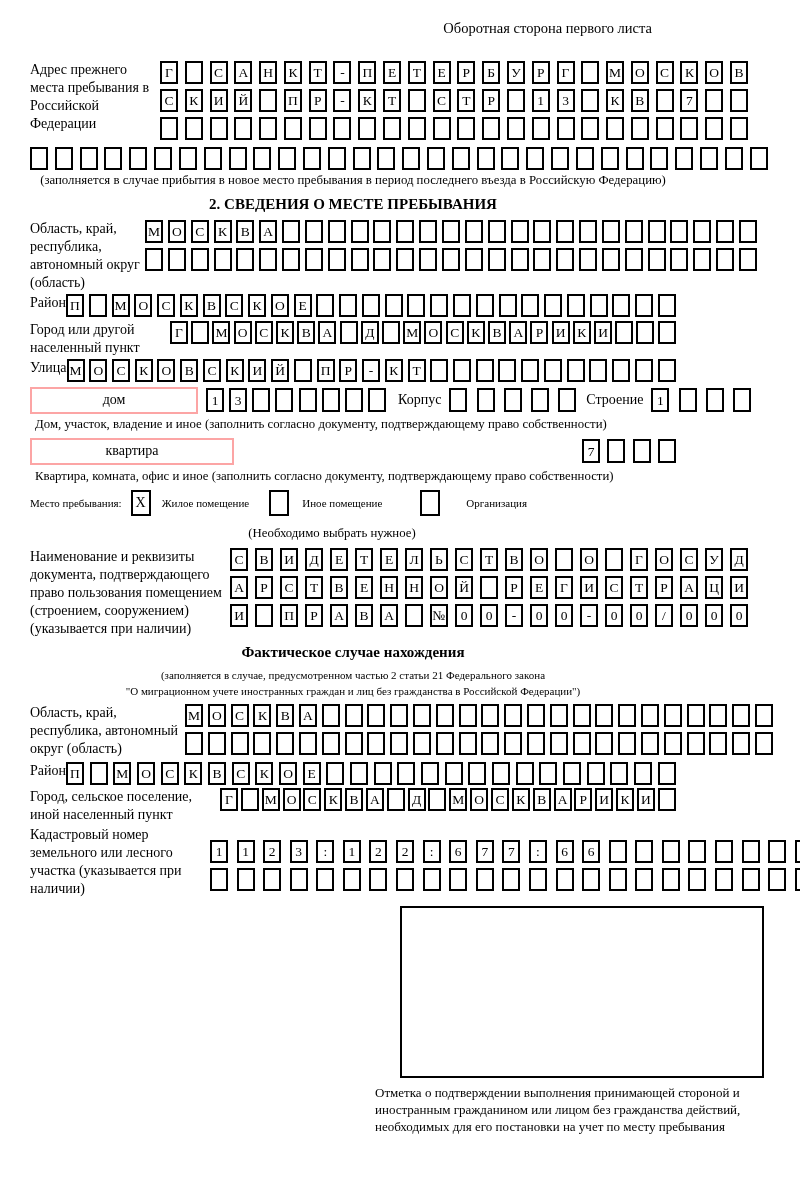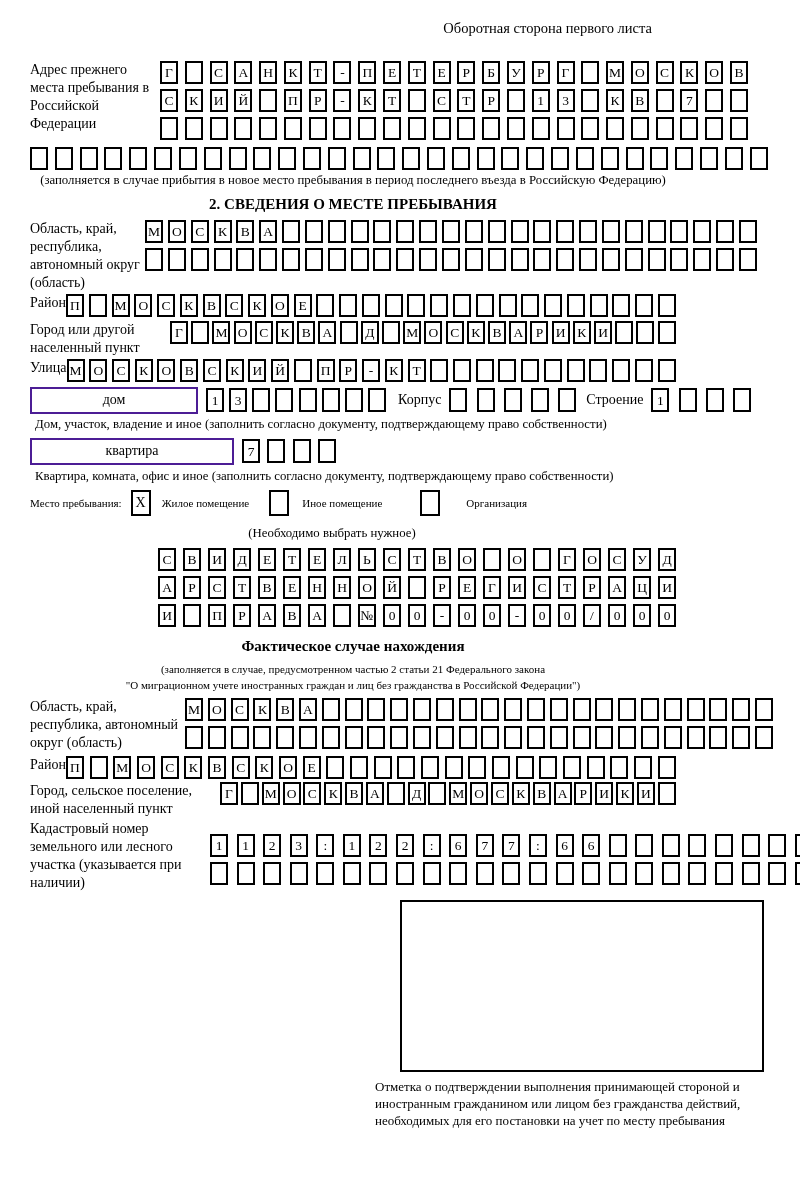--- a/index.html
+++ b/index.html
@@ -30,21 +30,21 @@
   .w518 { width:518px; } .w603 { width:603px; }
   .lw130 { width:130px; } .lw115 { width:115px; } .lw140 { width:140px; }
   .lw200 { width:200px; } .lw155 { width:155px; } .lw190 { width:190px; } .lw180 { width:180px; }
 
   .caption { font-size:12.8px; line-height:1.25; }
   .center { text-align:center; }
   .title { font-weight:bold; font-size:15px; text-align:center; }
 
   .inline-row { display:flex; align-items:center; margin-bottom:2px; }
   .wbox {
-    border:2px solid #4c1d95; height:27px; flex:none;
+    border:2px solid #fca5a5; height:27px; flex:none;
     display:flex; align-items:center; justify-content:center; font-size:14px;
   }
   .chk {
     flex:none; width:20px; height:26px; border:2px solid #000;
     display:inline-flex; align-items:center; justify-content:center; font-size:14px;
   }
   .mini-cells { display:flex; justify-content:space-between; flex:none; }
   .mini-cells .cell { height:24px; }
 
   .stamp {
@@ -366,21 +366,21 @@
     <div class="lbl" style="margin-left:10px;">Строение</div>
     <div class="mini-cells" style="width:100px; margin-left:8px;">
         <span class="cell">1</span>
         <span class="cell"></span>
         <span class="cell"></span>
         <span class="cell"></span>
       </div>
   </div>
   <div class="caption" style="margin-top:3px; margin-left:5px;">Дом, участок, владение и иное (заполнить согласно документу, подтверждающему право собственности)</div>
 
-  <div class="inline-row" style="margin-top:5px;">
+  <div class="inline-row" style="margin-top:5px;justify-content:space-between;">
     <div class="wbox" style="width:204px;">квартира</div>
     <div class="mini-cells" style="width:94px; margin-left:8px;">
         <span class="cell">7</span>
         <span class="cell"></span>
         <span class="cell"></span>
         <span class="cell"></span>
       </div>
   </div>
   <div class="caption" style="margin-top:4px; margin-left:5px;">Квартира, комната, офис и иное (заполнить согласно документу, подтверждающему право собственности)</div>
 
@@ -389,20 +389,21 @@
     <span class="chk" style="margin-left:9px;">X</span>
     <span class="note13" style="margin-left:11px;">Жилое помещение</span>
     <span class="chk" style="margin-left:20px;"></span>
     <span class="note13" style="margin-left:13px;">Иное помещение</span>
     <span class="chk" style="margin-left:38px;"></span>
     <span class="note13" style="margin-left:26px;">Организация</span>
   </div>
   <div class="caption" style="width:300px; margin-left:152px; text-align:center; margin-top:10px;">(Необходимо выбрать нужное)</div>
 
   <div class="form-row" style="margin-top:6px;">
+    <div class="lbl lw200">Наименование и реквизиты документа, подтверждающего право пользования помещением (строением, сооружением) (указывается при наличии)</div>
     <div class="rows">
       <div class="cells w518">
           <span class="cell">С</span>
           <span class="cell">В</span>
           <span class="cell">И</span>
           <span class="cell">Д</span>
           <span class="cell">Е</span>
           <span class="cell">Т</span>
           <span class="cell">Е</span>
           <span class="cell">Л</span>

